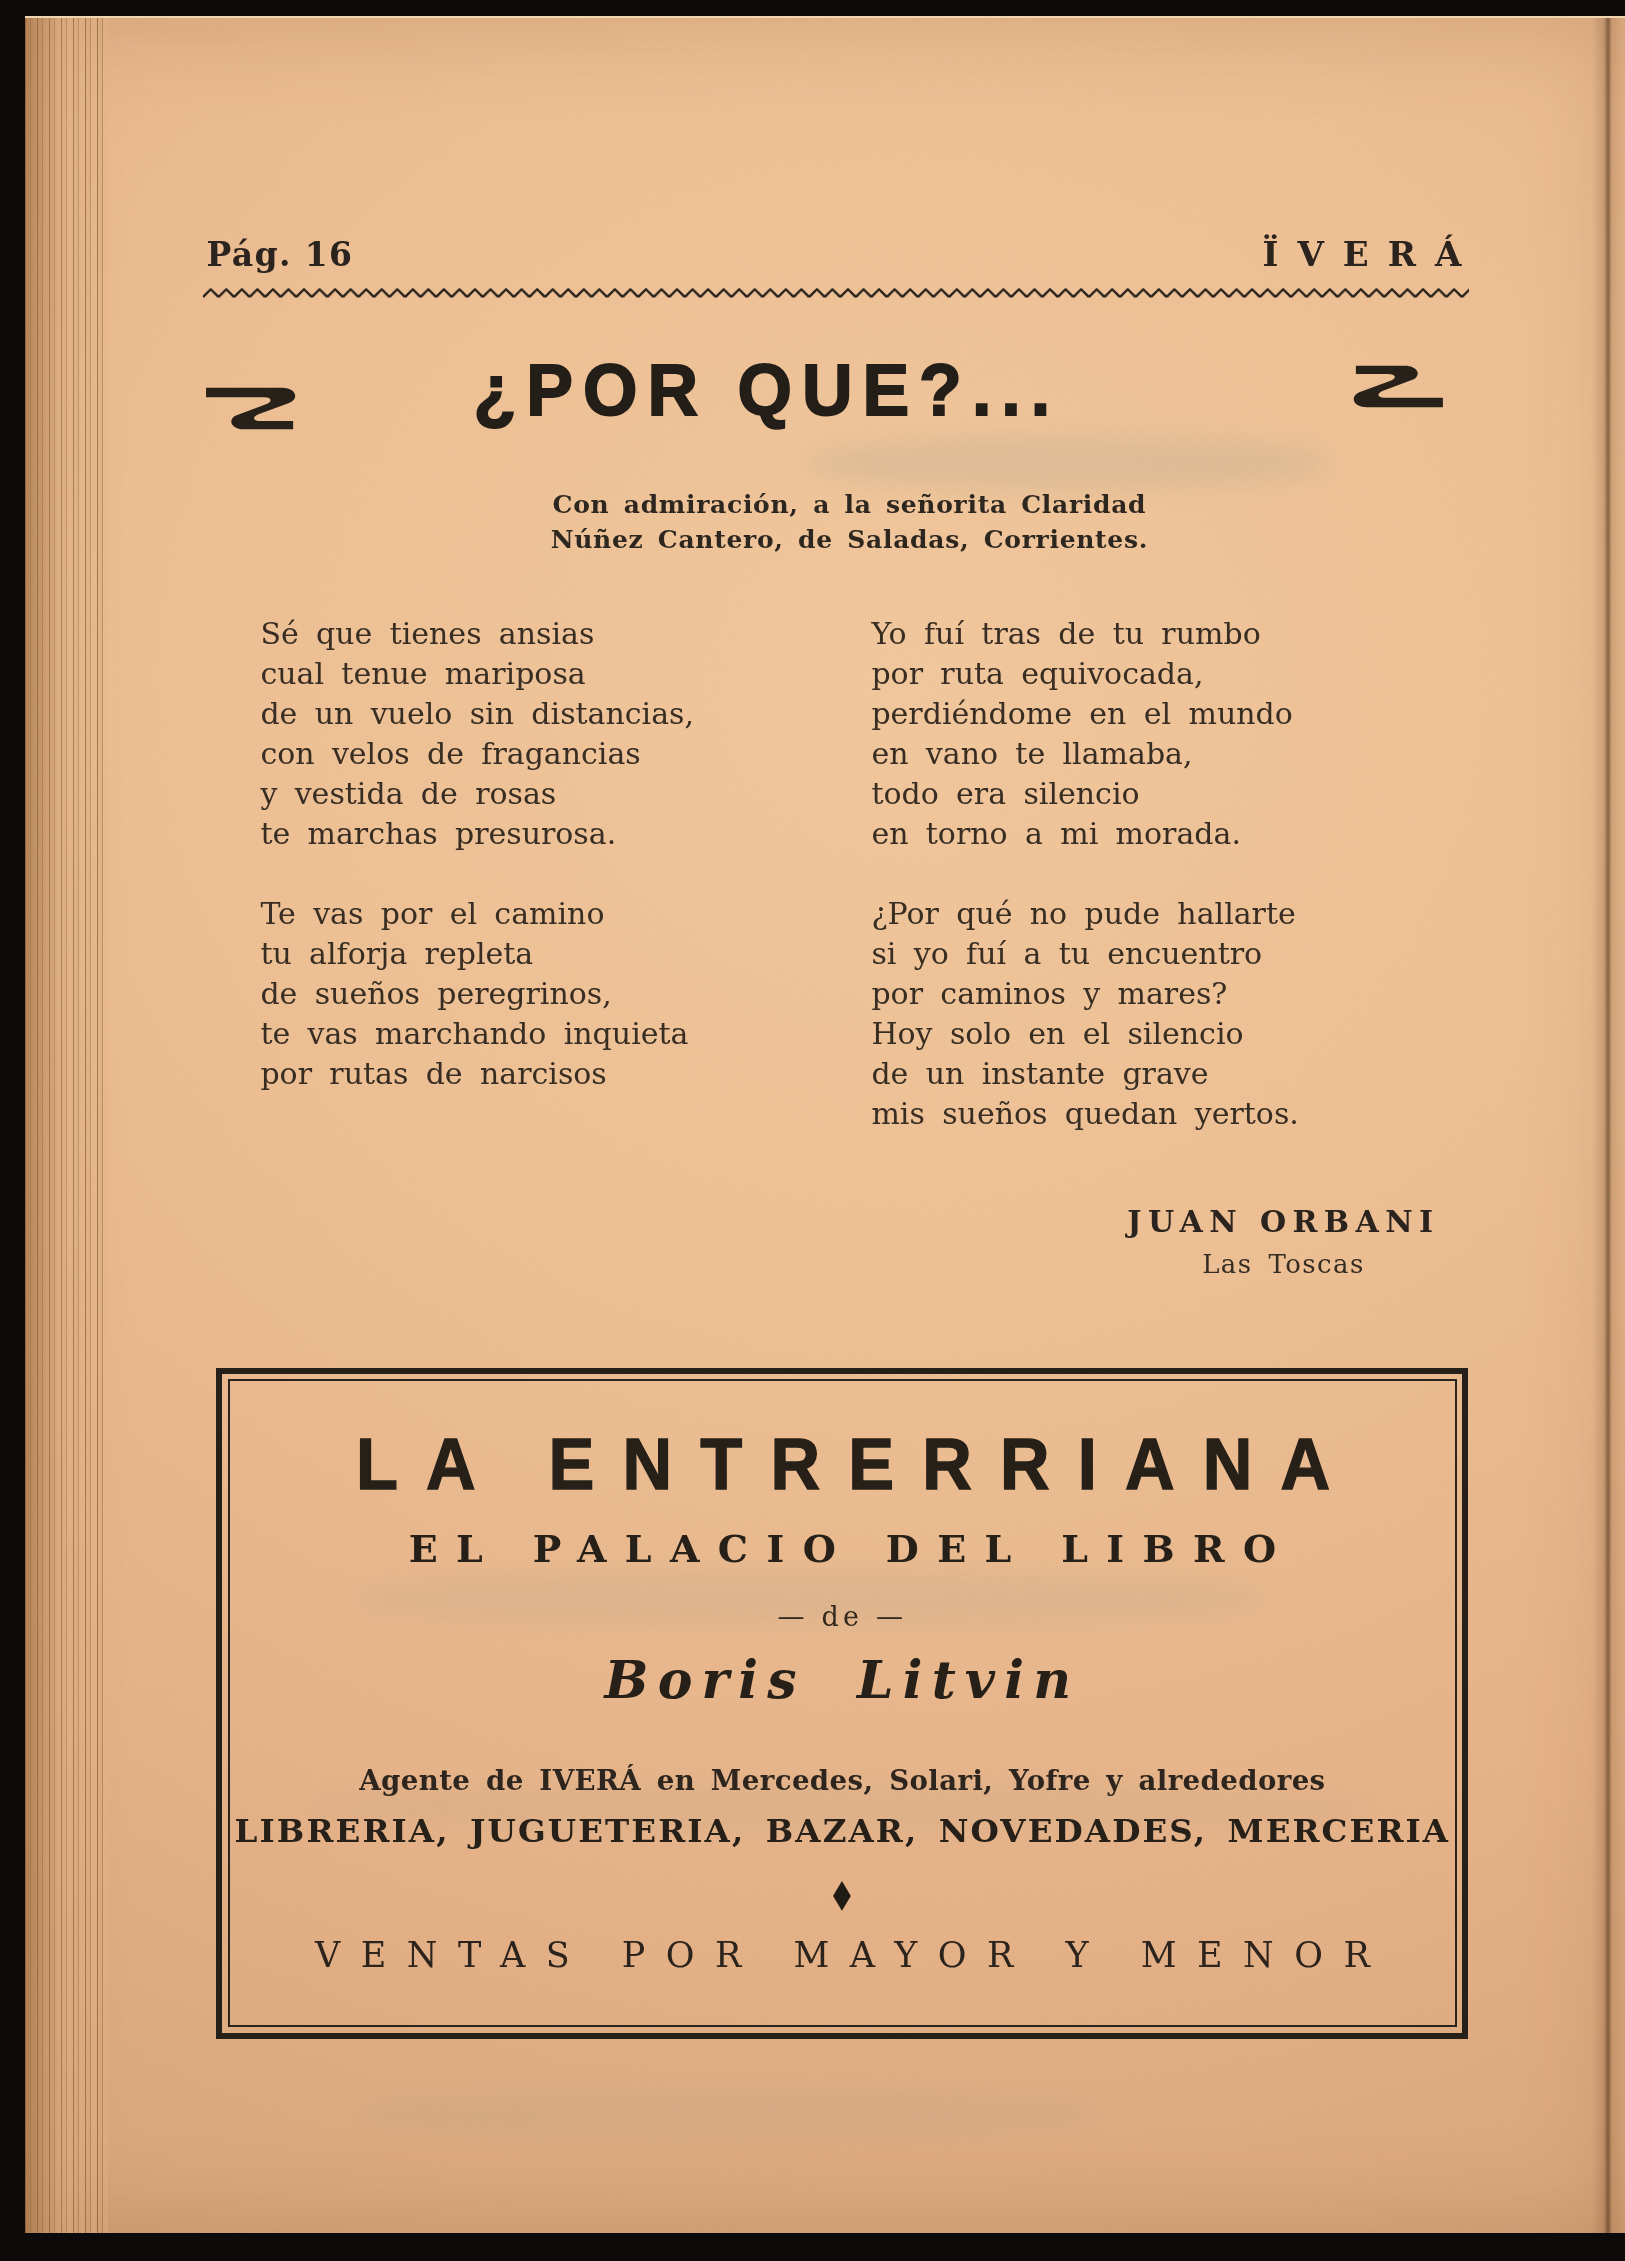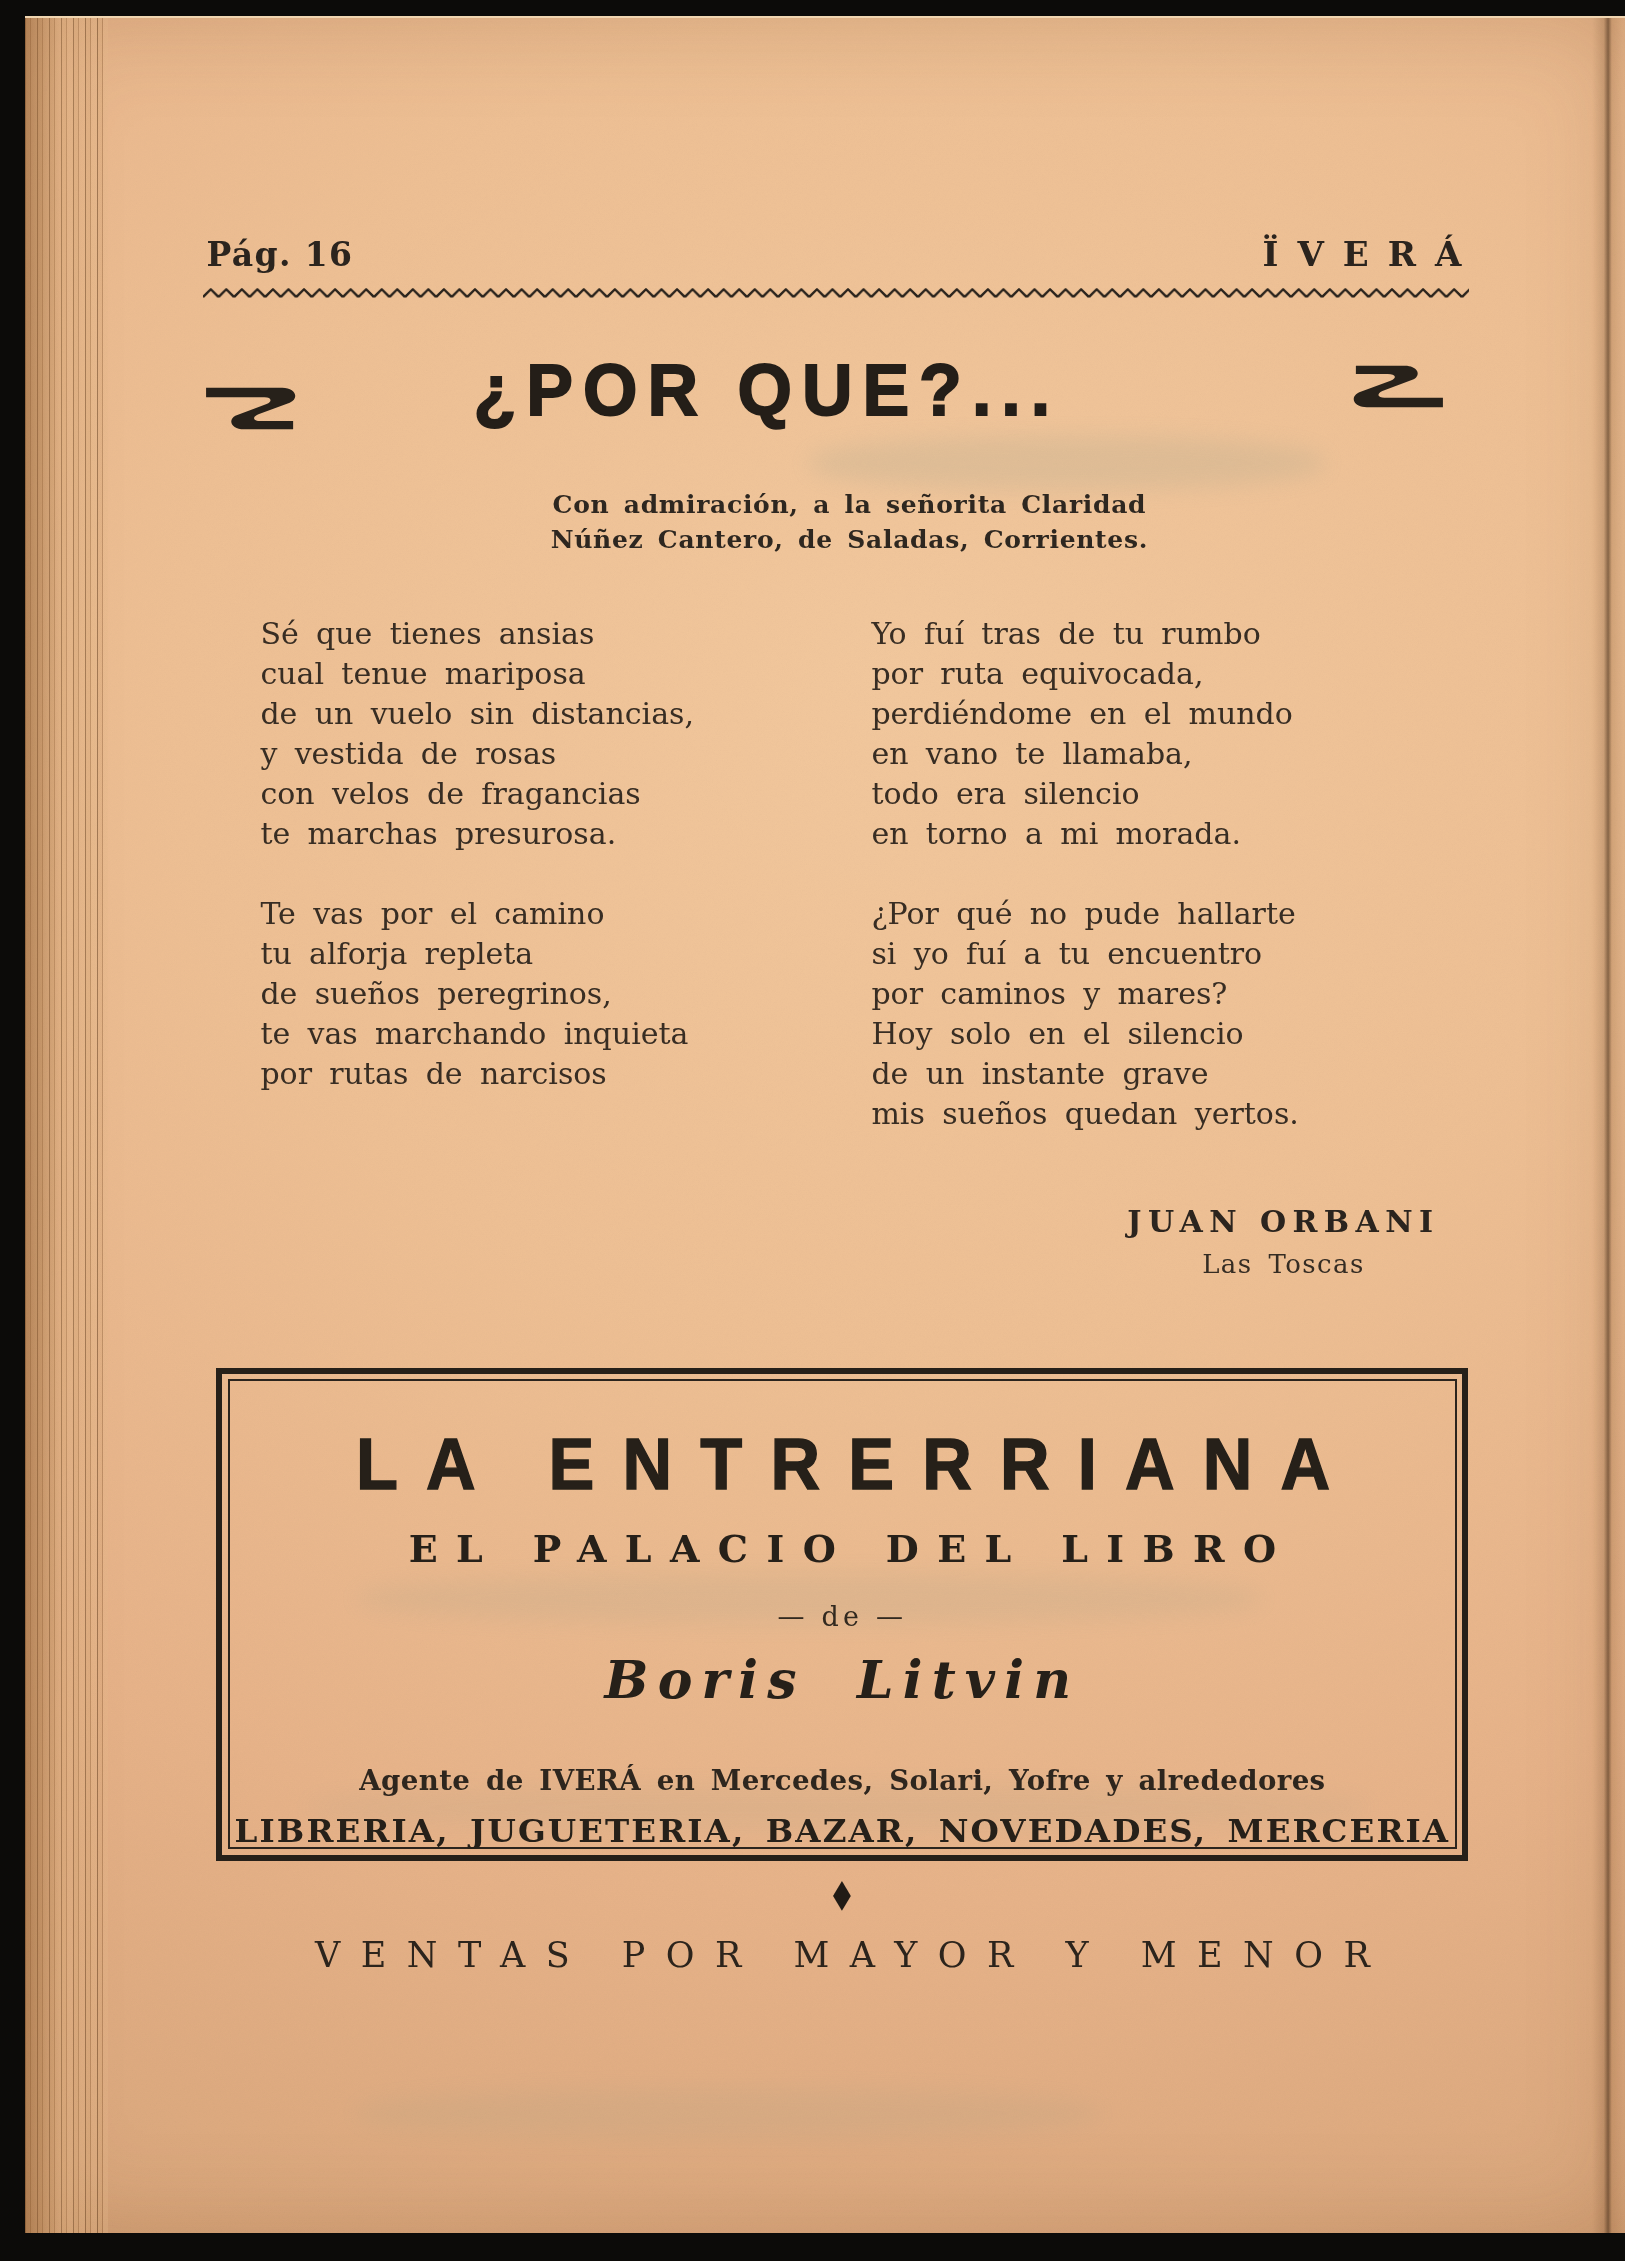--- a/index.html
+++ b/index.html
@@ -62,21 +62,21 @@
   .pline{font-size:30px;line-height:40px;word-spacing:7.8px;}
   .stanza + .stanza{margin-top:40px;}
 
   
   .byline{position:absolute;left:1060px;top:1186px;width:396px;text-align:center;color:#2b241e;}
   .author-name{font-weight:700;font-size:30px;letter-spacing:6.4px;}
   .author-place{font-size:26px;margin-top:10px;letter-spacing:1.4px;word-spacing:6.4px;color:#352c23;}
 
   
   .ad-box{
-    position:absolute;left:191px;top:1350px;width:1252px;height:493px;
+    position:absolute;left:191px;top:1350px;width:1252px;height:671px;
     border:6.4px solid #262019;box-sizing:border-box;color:#262019;
   }
   .ad-box::before{content:"";position:absolute;inset:5.7px;border:2.1px solid #2b241d;pointer-events:none;}
   .ad-inner{position:relative;height:100%;display:flex;flex-direction:column;align-items:center;}
   .store-name{
     margin-top:48px;font-family:"Liberation Sans", sans-serif;font-weight:700;
     font-size:73px;letter-spacing:30px;margin-right:-30px;-webkit-text-stroke:1.4px #262019;
     transform:scaleX(.94);white-space:nowrap;
   }
   .store-subtitle{margin-top:21px;font-weight:700;font-size:38px;letter-spacing:18.4px;margin-right:-18.4px;white-space:nowrap;}
@@ -126,22 +126,22 @@
     <div>Con admiración, a la señorita Claridad</div>
     <div>Núñez Cantero, de Saladas, Corrientes.</div>
   </div>
 
   <div class="poem">
     <div class="col">
       <div class="stanza">
         <div class="pline">Sé que tienes ansias</div>
         <div class="pline">cual tenue mariposa</div>
         <div class="pline">de un vuelo sin distancias,</div>
+        <div class="pline">con velos de fragancias</div>
         <div class="pline">y vestida de rosas</div>
-        <div class="pline">con velos de fragancias</div>
         <div class="pline">te marchas presurosa.</div>
       </div>
       <div class="stanza">
         <div class="pline">Te vas por el camino</div>
         <div class="pline">tu alforja repleta</div>
         <div class="pline">de sueños peregrinos,</div>
         <div class="pline">te vas marchando inquieta</div>
         <div class="pline">por rutas de narcisos</div>
       </div>
     </div>

